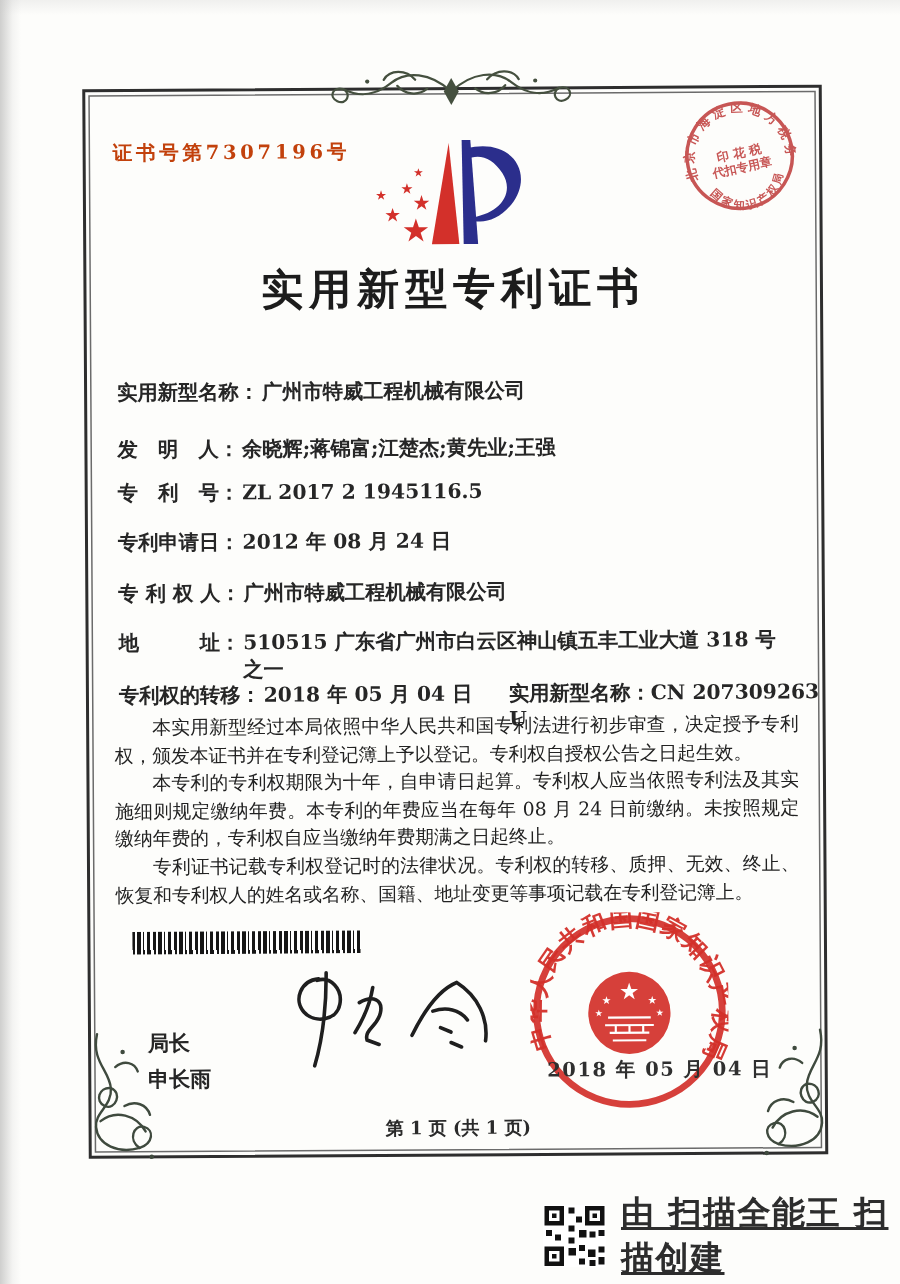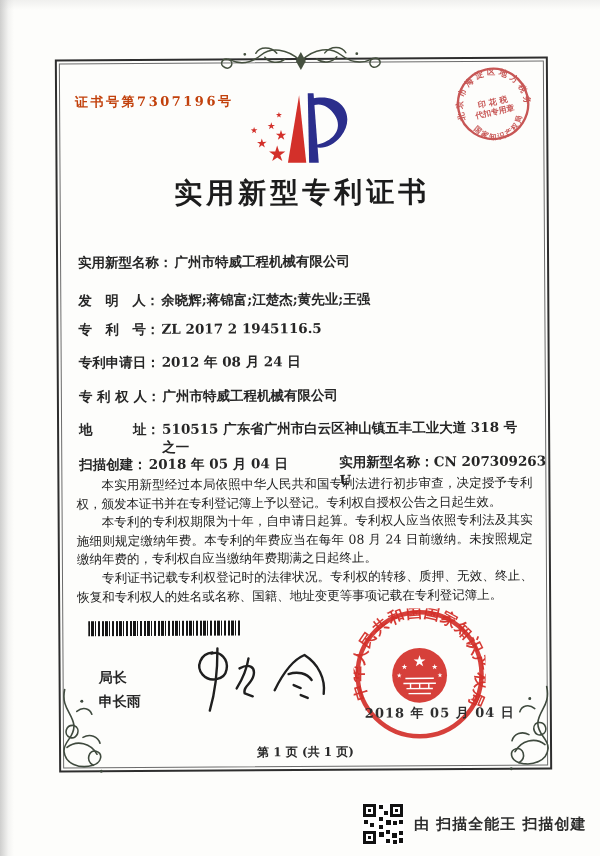--- a/index.html
+++ b/index.html
@@ -45,33 +45,33 @@
 
   .paras{position:absolute;left:17px;top:415px;width:456px;font-size:12.5px;
     line-height:18.6px;font-weight:500;color:#222;}
   .paras p{margin:0;text-indent:2em;text-align:justify;}
 
   .barcode{position:absolute;left:28px;top:560px;width:152px;height:15px;
     background:repeating-linear-gradient(90deg,
       #161616 0 1.5px,#fff 1.5px 3px,#161616 3px 5.5px,#fff 5.5px 7px,
       #161616 7px 8px,#fff 8px 9.5px,#161616 9.5px 12px,#fff 12px 14px);}
 
-  .commissioner{position:absolute;left:38px;top:604px;font-size:14px;font-weight:600;line-height:24px;}
+  .commissioner{position:absolute;left:38px;top:623px;font-size:14px;font-weight:600;line-height:24px;}
   .signature{position:absolute;left:122px;top:578px;width:170px;height:85px;}
 
   .main-seal{position:absolute;left:293px;top:549px;width:132px;height:132px;z-index:4;}
   .seal-date{position:absolute;left:304px;top:645px;width:196px;z-index:5;
     font-size:13px;font-weight:700;letter-spacing:1px;color:#2f2f2f;}
 
   .page-info{position:absolute;left:0;top:684px;width:100%;text-align:center;
     font-size:12px;font-weight:600;color:#2a2a2a;}
 
   .footer{position:absolute;left:362px;top:802px;height:44px;display:flex;align-items:center;z-index:2;}
   .qr{width:42px;height:42px;margin-right:10px;}
-  .scanner-text{font-size:15px;font-weight:600;color:#2d2d2d;letter-spacing:1px;}
+  .scanner-text{font-size:22px;font-weight:600;color:#2d2d2d;letter-spacing:1px;text-decoration:underline;}
 
   .seal-ring-text{font-weight:700;}
 </style>
 </head>
 <body>
 
 <div class="edge-left"></div>
 <div class="edge-top"></div>
 
 <div class="frame">
@@ -175,21 +175,21 @@
   <div class="field f3">
     <span class="lbl">专利申请日：</span><span class="val">2012 年 08 月 24 日</span>
   </div>
   <div class="field f4">
     <span class="lbl">专 利 权 人：</span><span class="val">广州市特威工程机械有限公司</span>
   </div>
   <div class="field f5">
     <span class="lbl">地　　　址：</span><span class="val">510515 广东省广州市白云区神山镇五丰工业大道 318 号之一</span>
   </div>
   <div class="field f6">
-    <span class="lbl">扫描创建：</span><span class="val">2018 年 05 月 04 日</span>
+    <span class="lbl">专利权的转移：</span><span class="val">2018 年 05 月 04 日</span>
   </div>
   <div class="grant-right">
     <span>实用新型名称：</span><span>CN 207309263 U</span>
   </div>
 
   <div class="paras">
     <p>本实用新型经过本局依照中华人民共和国专利法进行初步审查，决定授予专利权，颁发本证书并在专利登记簿上予以登记。专利权自授权公告之日起生效。</p>
     <p>本专利的专利权期限为十年，自申请日起算。专利权人应当依照专利法及其实施细则规定缴纳年费。本专利的年费应当在每年 08 月 24 日前缴纳。未按照规定缴纳年费的，专利权自应当缴纳年费期满之日起终止。</p>
     <p>专利证书记载专利权登记时的法律状况。专利权的转移、质押、无效、终止、恢复和专利权人的姓名或名称、国籍、地址变更等事项记载在专利登记簿上。</p>
   </div>

